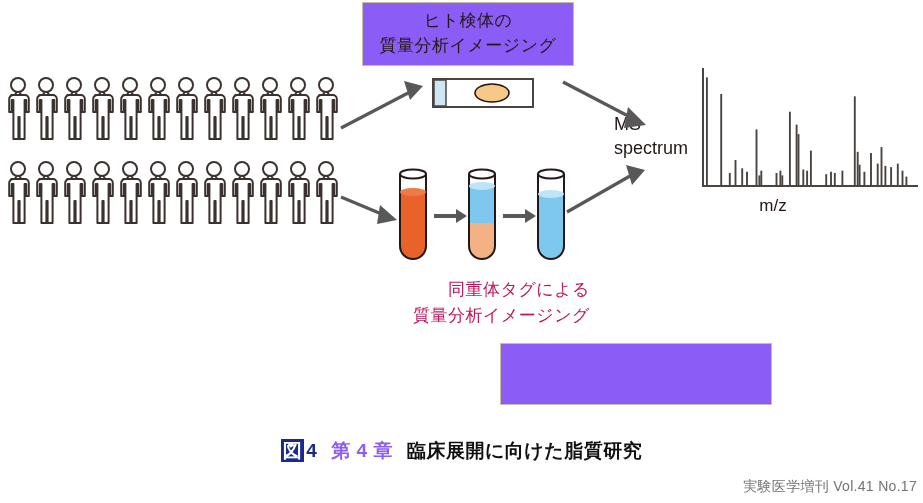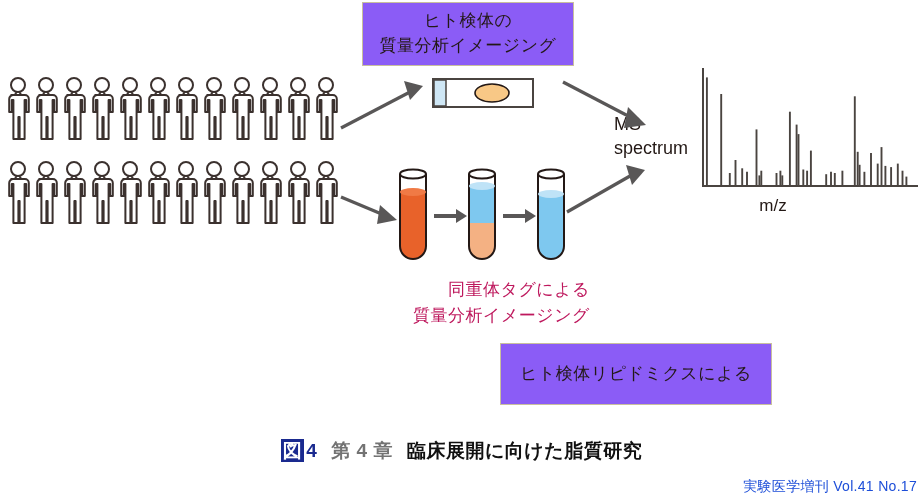--- a/index.html
+++ b/index.html
@@ -115,30 +115,30 @@
     color: #1a2a8f;
     letter-spacing: 0.5px;
   }
   #fig-caption .fig-tag {
     background: #1a2a8f;
     color: #ffffff;
     padding: 1px 2px;
     margin-right: 2px;
   }
   #fig-caption .fig-num { color: #1a2a8f; margin-right: 14px; }
-  #fig-caption .fig-chapter { color: #737373; margin-right: 14px; }
+  #fig-caption .fig-chapter { color: #8b5cf6; margin-right: 14px; }
   #fig-caption .fig-title { color: #111111; }
 
   
   #footer {
     position: absolute;
     right: 6px;
     top: 478px;
     font-size: 14px;
-    color: #1d4ed8;
+    color: #737373;
     letter-spacing: 0.3px;
   }
 </style>
 </head>
 <body>
 
 <div id="page">
 
   <div class="people-row" id="people-row-1">
       <div class="person">
@@ -431,21 +431,20 @@
         <line x1="197.8" y1="124" x2="197.8" y2="101.6" stroke="#4a4440" stroke-width="1.9"></line>
         <line x1="202.5" y1="124" x2="202.5" y2="108.7" stroke="#4a4440" stroke-width="1.9"></line>
         <line x1="206.4" y1="124" x2="206.4" y2="114.6" stroke="#4a4440" stroke-width="1.9"></line>
   </svg></div>
 
   <div id="label-mz">m/z</div>
 
 
   <div class="beige-box" id="box-lipidomics">
     <div class="inner">
-      <div>ヒト検体リピドミクスによる</div>
     </div>
   </div>
 
   <svg id="arrows" viewBox="0 0 923 503">
     <g stroke="#595757" stroke-width="3.2" fill="#595757">
 
       <g>
         <line x1="341" y1="128" x2="410" y2="92"></line>
         <polygon points="404,81 423,86 410,100" stroke="none"></polygon>
       </g>

